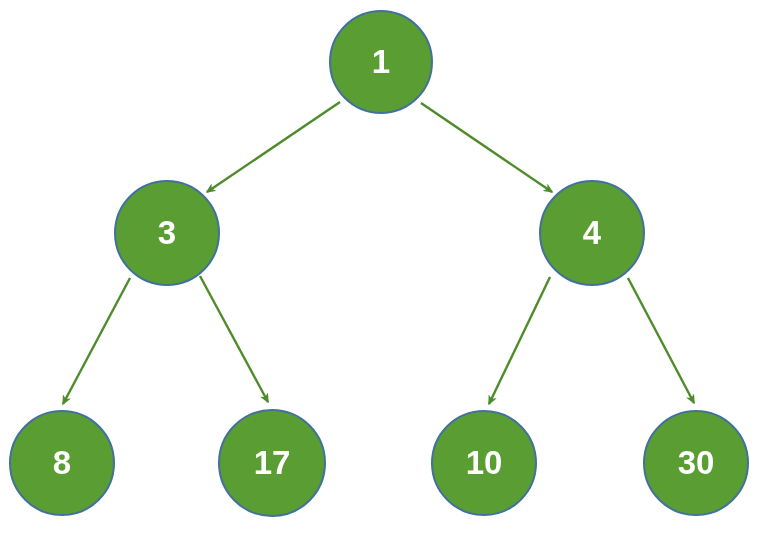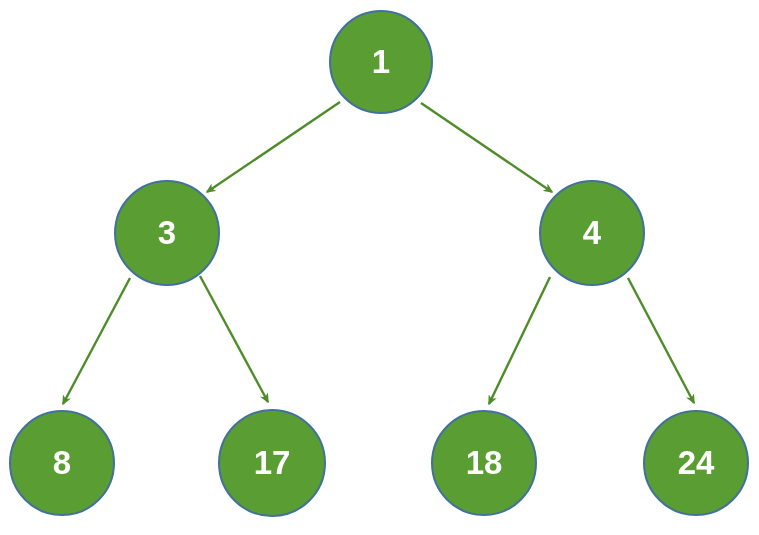--- a/index.html
+++ b/index.html
@@ -49,15 +49,15 @@
       <line x1="200" y1="276" x2="268" y2="402" stroke="#4e8c29" stroke-width="2.4" marker-end="url(#arrowhead)"></line>
       <line x1="550" y1="277" x2="489" y2="404" stroke="#4e8c29" stroke-width="2.4" marker-end="url(#arrowhead)"></line>
       <line x1="628" y1="278" x2="694" y2="403" stroke="#4e8c29" stroke-width="2.4" marker-end="url(#arrowhead)"></line>
     </svg>
 
 <div class="tree-node" style="left: 329px; top: 10px; width: 104px; height: 104px; background: rgb(90, 157, 50); border: 2.5px solid rgb(65, 113, 156); color: rgb(255, 255, 255); font-size: 33px;">1</div>
     <div class="tree-node" style="left: 114px; top: 180px; width: 106px; height: 106px; background: rgb(90, 157, 50); border: 2.5px solid rgb(65, 113, 156); color: rgb(255, 255, 255); font-size: 33px;">3</div>
     <div class="tree-node" style="left: 539px; top: 180px; width: 106px; height: 106px; background: rgb(90, 157, 50); border: 2.5px solid rgb(65, 113, 156); color: rgb(255, 255, 255); font-size: 33px;">4</div>
     <div class="tree-node" style="left: 9px; top: 410px; width: 106px; height: 106px; background: rgb(90, 157, 50); border: 2.5px solid rgb(65, 113, 156); color: rgb(255, 255, 255); font-size: 33px;">8</div>
     <div class="tree-node" style="left: 218px; top: 409px; width: 108px; height: 108px; background: rgb(90, 157, 50); border: 2.5px solid rgb(65, 113, 156); color: rgb(255, 255, 255); font-size: 33px;">17</div>
-    <div class="tree-node" style="left: 431px; top: 410px; width: 106px; height: 106px; background: rgb(90, 157, 50); border: 2.5px solid rgb(65, 113, 156); color: rgb(255, 255, 255); font-size: 33px;">18</div>
-    <div class="tree-node" style="left: 643px; top: 410px; width: 106px; height: 106px; background: rgb(90, 157, 50); border: 2.5px solid rgb(65, 113, 156); color: rgb(255, 255, 255); font-size: 33px;">24</div>
+    <div class="tree-node" style="left: 431px; top: 410px; width: 106px; height: 106px; background: rgb(90, 157, 50); border: 2.5px solid rgb(65, 113, 156); color: rgb(255, 255, 255); font-size: 33px;">10</div>
+    <div class="tree-node" style="left: 643px; top: 410px; width: 106px; height: 106px; background: rgb(90, 157, 50); border: 2.5px solid rgb(65, 113, 156); color: rgb(255, 255, 255); font-size: 33px;">30</div>
   </div>
 
 </body></html>

